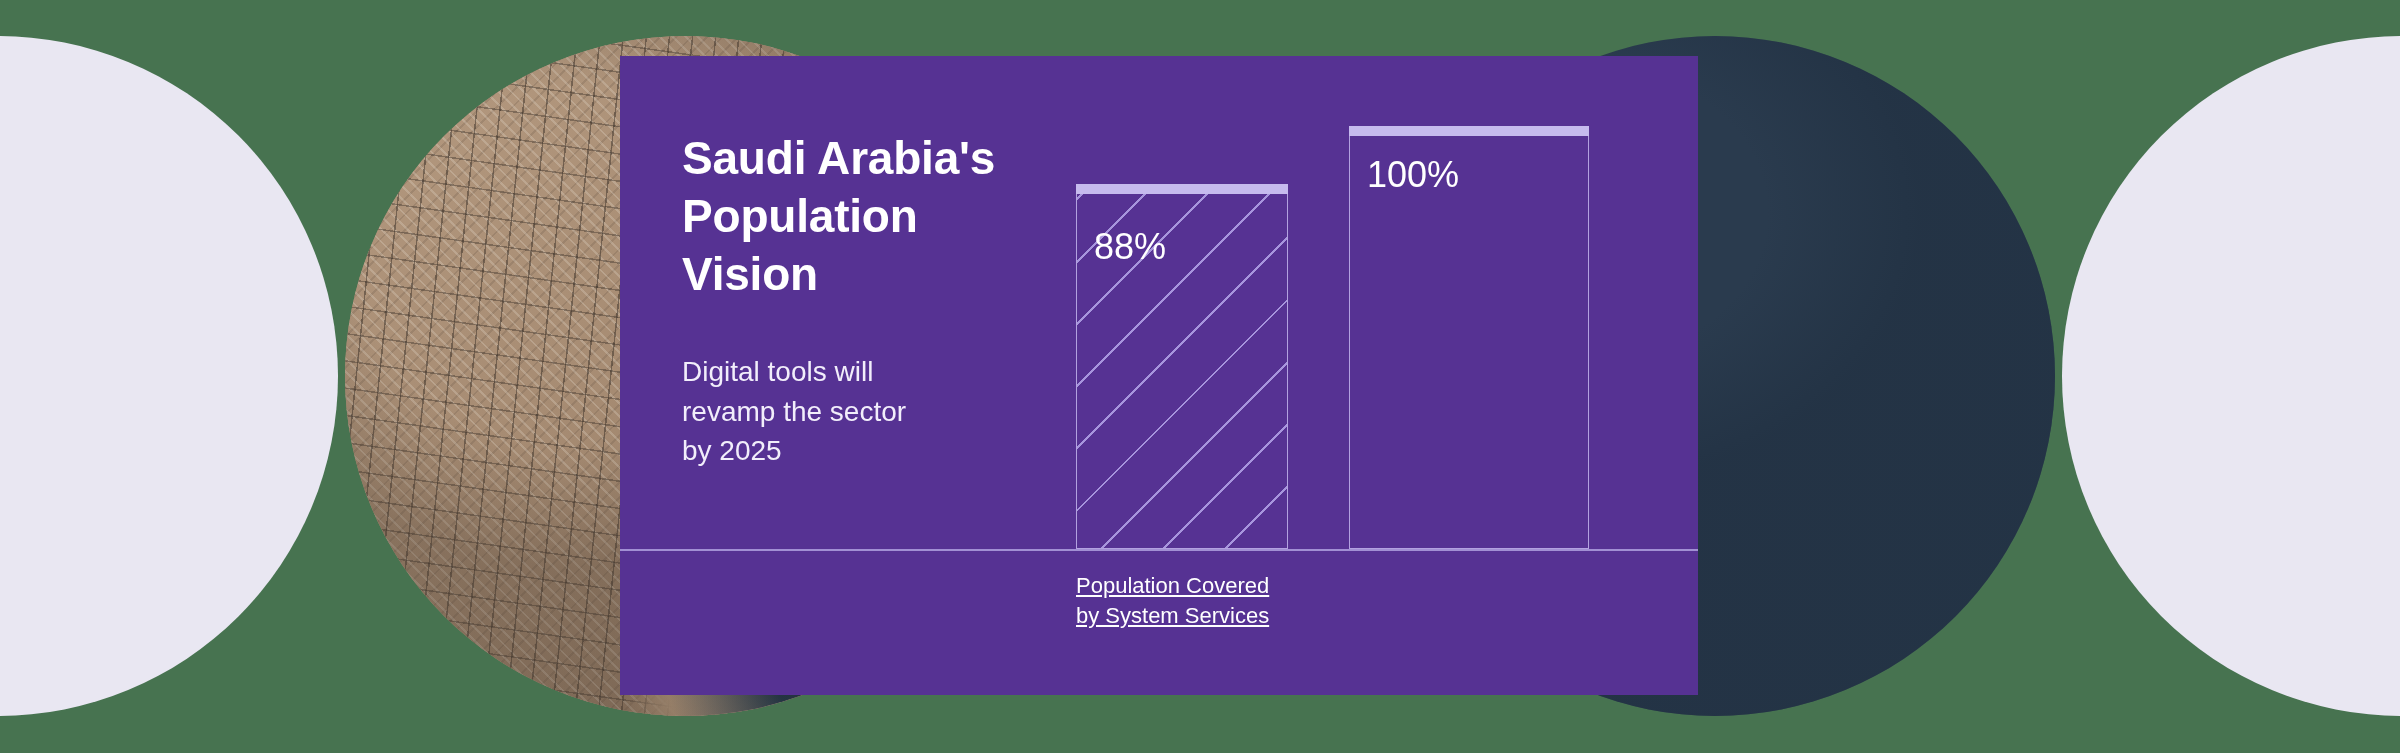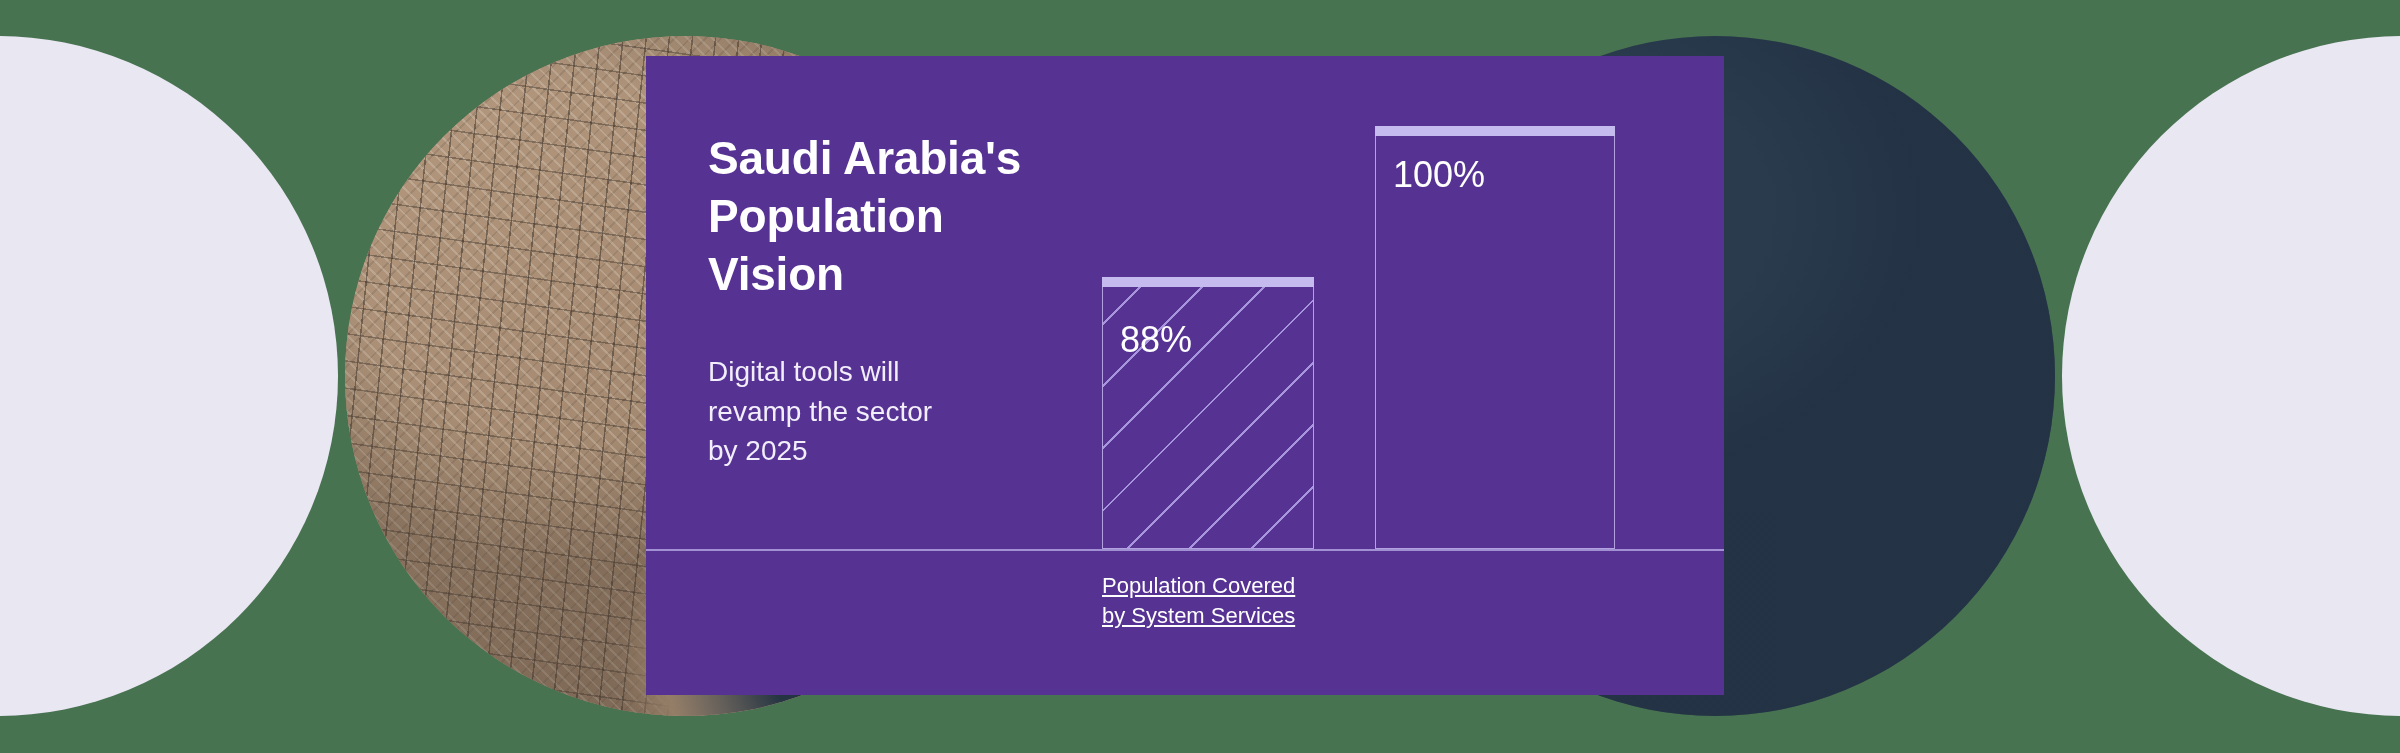--- a/index.html
+++ b/index.html
@@ -109,21 +109,21 @@
     content: "";
     position: absolute;
     inset: 0;
     background:
       radial-gradient(ellipse 360px 300px at 34% 34%, rgba(0,0,0,0) 0%, rgba(0,0,0,0) 60%, rgba(70,58,48,0.30) 100%);
   }
 
   
   .panel {
     position: absolute;
-    left: 646px;
+    left: 620px;
     top: 56px;
     width: 1078px;
     height: 639px;
     background: #563293;
     overflow: hidden;
   }
 
   
   .text-col {
     position: absolute;
@@ -192,21 +192,21 @@
   .bar-value {
     position: absolute;
     left: 18px;
     color: #ffffff;
     font-size: 36px;
     font-weight: normal;
     white-space: nowrap;
   }
 
   
-  #bar-1 { left: 456px; width: 212px; height: 272px; }
+  #bar-1 { left: 456px; width: 212px; height: 365px; }
   #bar-2 { left: 729px; width: 240px; height: 423px; border-radius: 29px; }
   #bar-1 .bar-value { top: 42px; }
   #bar-2 .bar-value { top: 28px; }
 
   .bar-label {
     position: absolute;
     color: #ffffff;
     font-size: 22px;
     line-height: 1.36;
     top: 515px;

